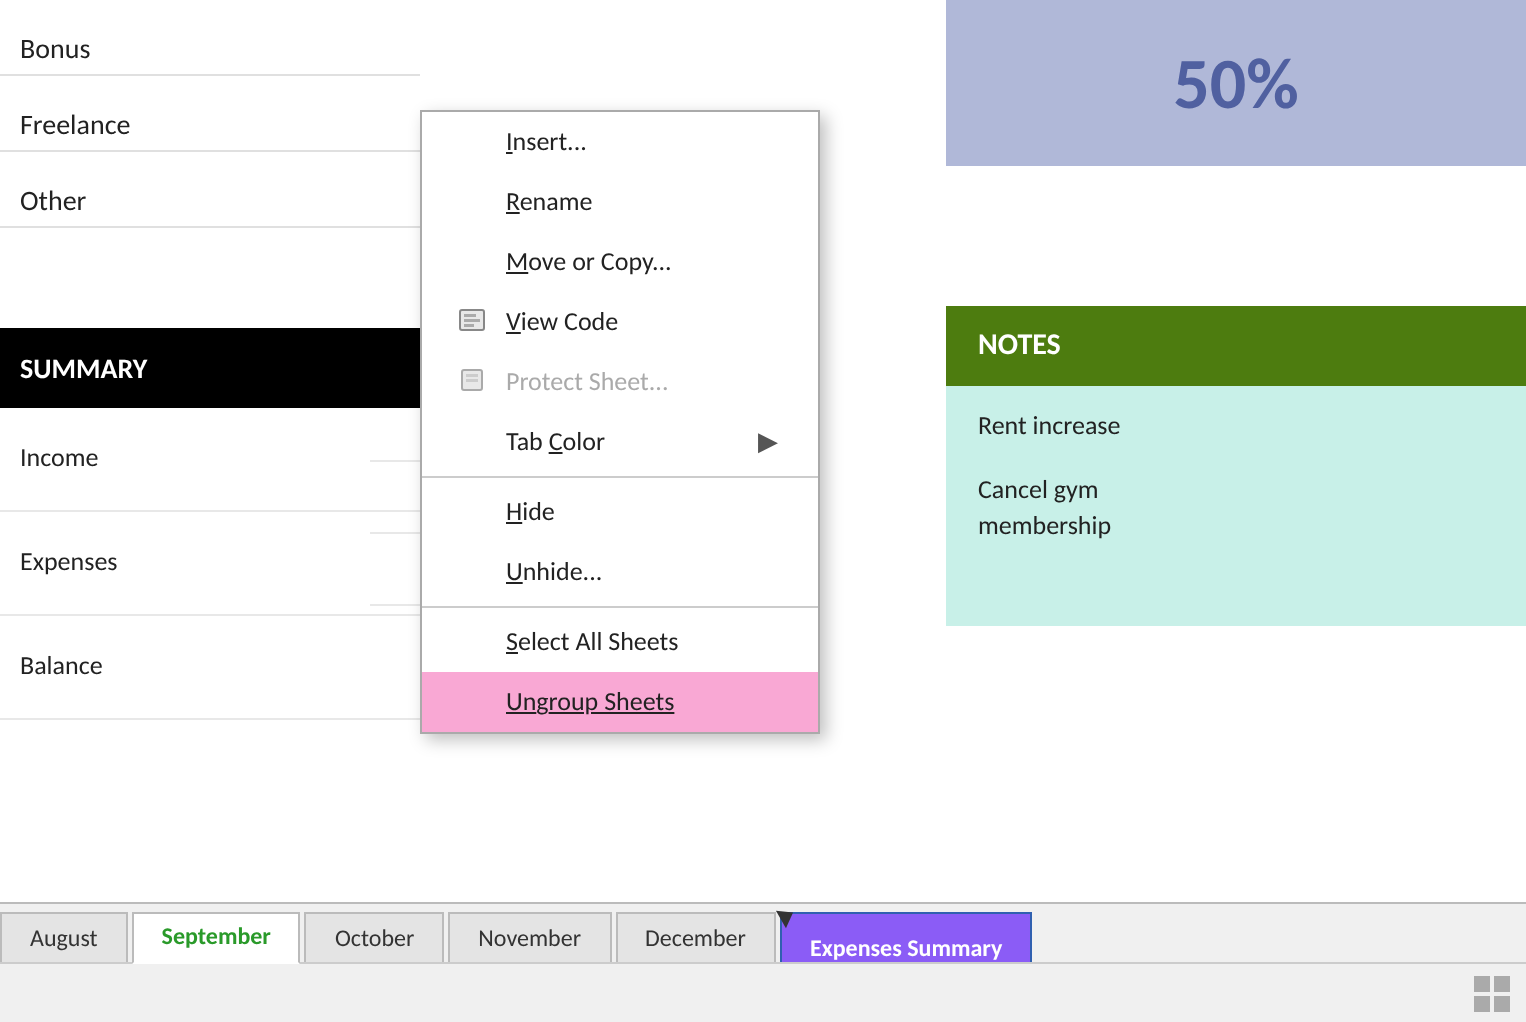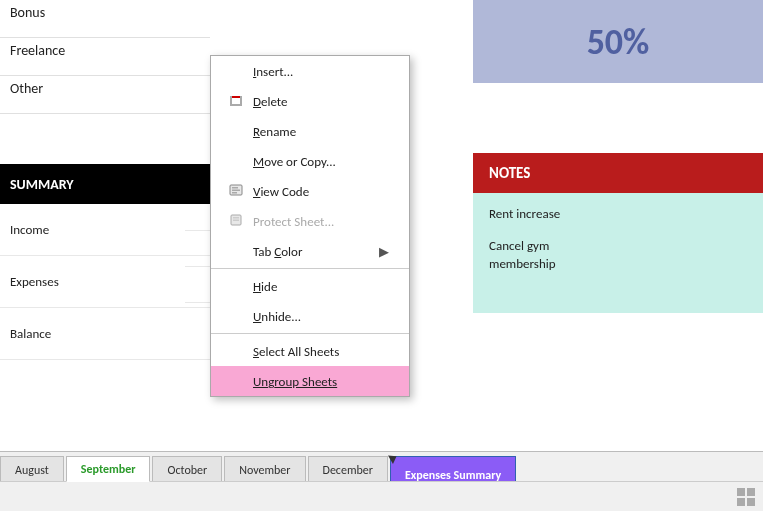--- a/index.html
+++ b/index.html
@@ -24,21 +24,21 @@
     
     .left-area {
       position: absolute;
       top: 0; left: 0;
       width: 210px;
       height: 440px;
     }
 
     .sheet-label-row {
       display: flex;
-      align-items: flex-start;
+      align-items: flex-end;
       padding: 4px 10px;
       height: 38px;
       font-size: 14px;
       color: #222;
       border-bottom: 1px solid #e0e0e0;
     }
 
     .summary-header {
       background: #000000;
       color: #fff;
@@ -76,21 +76,21 @@
       text-align: center;
       padding: 14px 0;
       margin-bottom: 10px;
       height: 83px;
       display: flex;
       align-items: center;
       justify-content: center;
     }
 
     .notes-header {
-      background: #b91c1c;
+      background: #4d7c0f;
       color: #fff;
       font-weight: bold;
       font-size: 15px;
       padding: 8px 16px;
       height: 40px;
       display: flex;
       align-items: center;
     }
 
     .notes-body {
@@ -327,32 +327,20 @@
     </div>
   </div>
 </div>
 
 <div class="context-menu" id="context-menu">
 <div class="menu-item">
       <span class="menu-icon"></span>
       <span><u>I</u>nsert...</span>
     </div>
     <div class="menu-item">
-      <span class="menu-icon">
-        <svg width="14" height="14" viewBox="0 0 14 14">
-          <rect x="1" y="2" width="12" height="2" fill="#c00"></rect>
-          <rect x="1" y="2" width="2" height="10" fill="#aaa"></rect>
-          <rect x="11" y="2" width="2" height="10" fill="#aaa"></rect>
-          <rect x="1" y="10" width="12" height="2" fill="#aaa"></rect>
-          <rect x="3" y="4" width="8" height="6" fill="#fff"></rect>
-        </svg>
-      </span>
-      <span><u>D</u>elete</span>
-    </div>
-    <div class="menu-item">
       <span class="menu-icon"></span>
       <span><u>R</u>ename</span>
     </div>
     <div class="menu-item">
       <span class="menu-icon"></span>
       <span><u>M</u>ove or Copy...</span>
     </div>
     <div class="menu-item">
       <span class="menu-icon">
         <svg width="14" height="14" viewBox="0 0 14 14">

